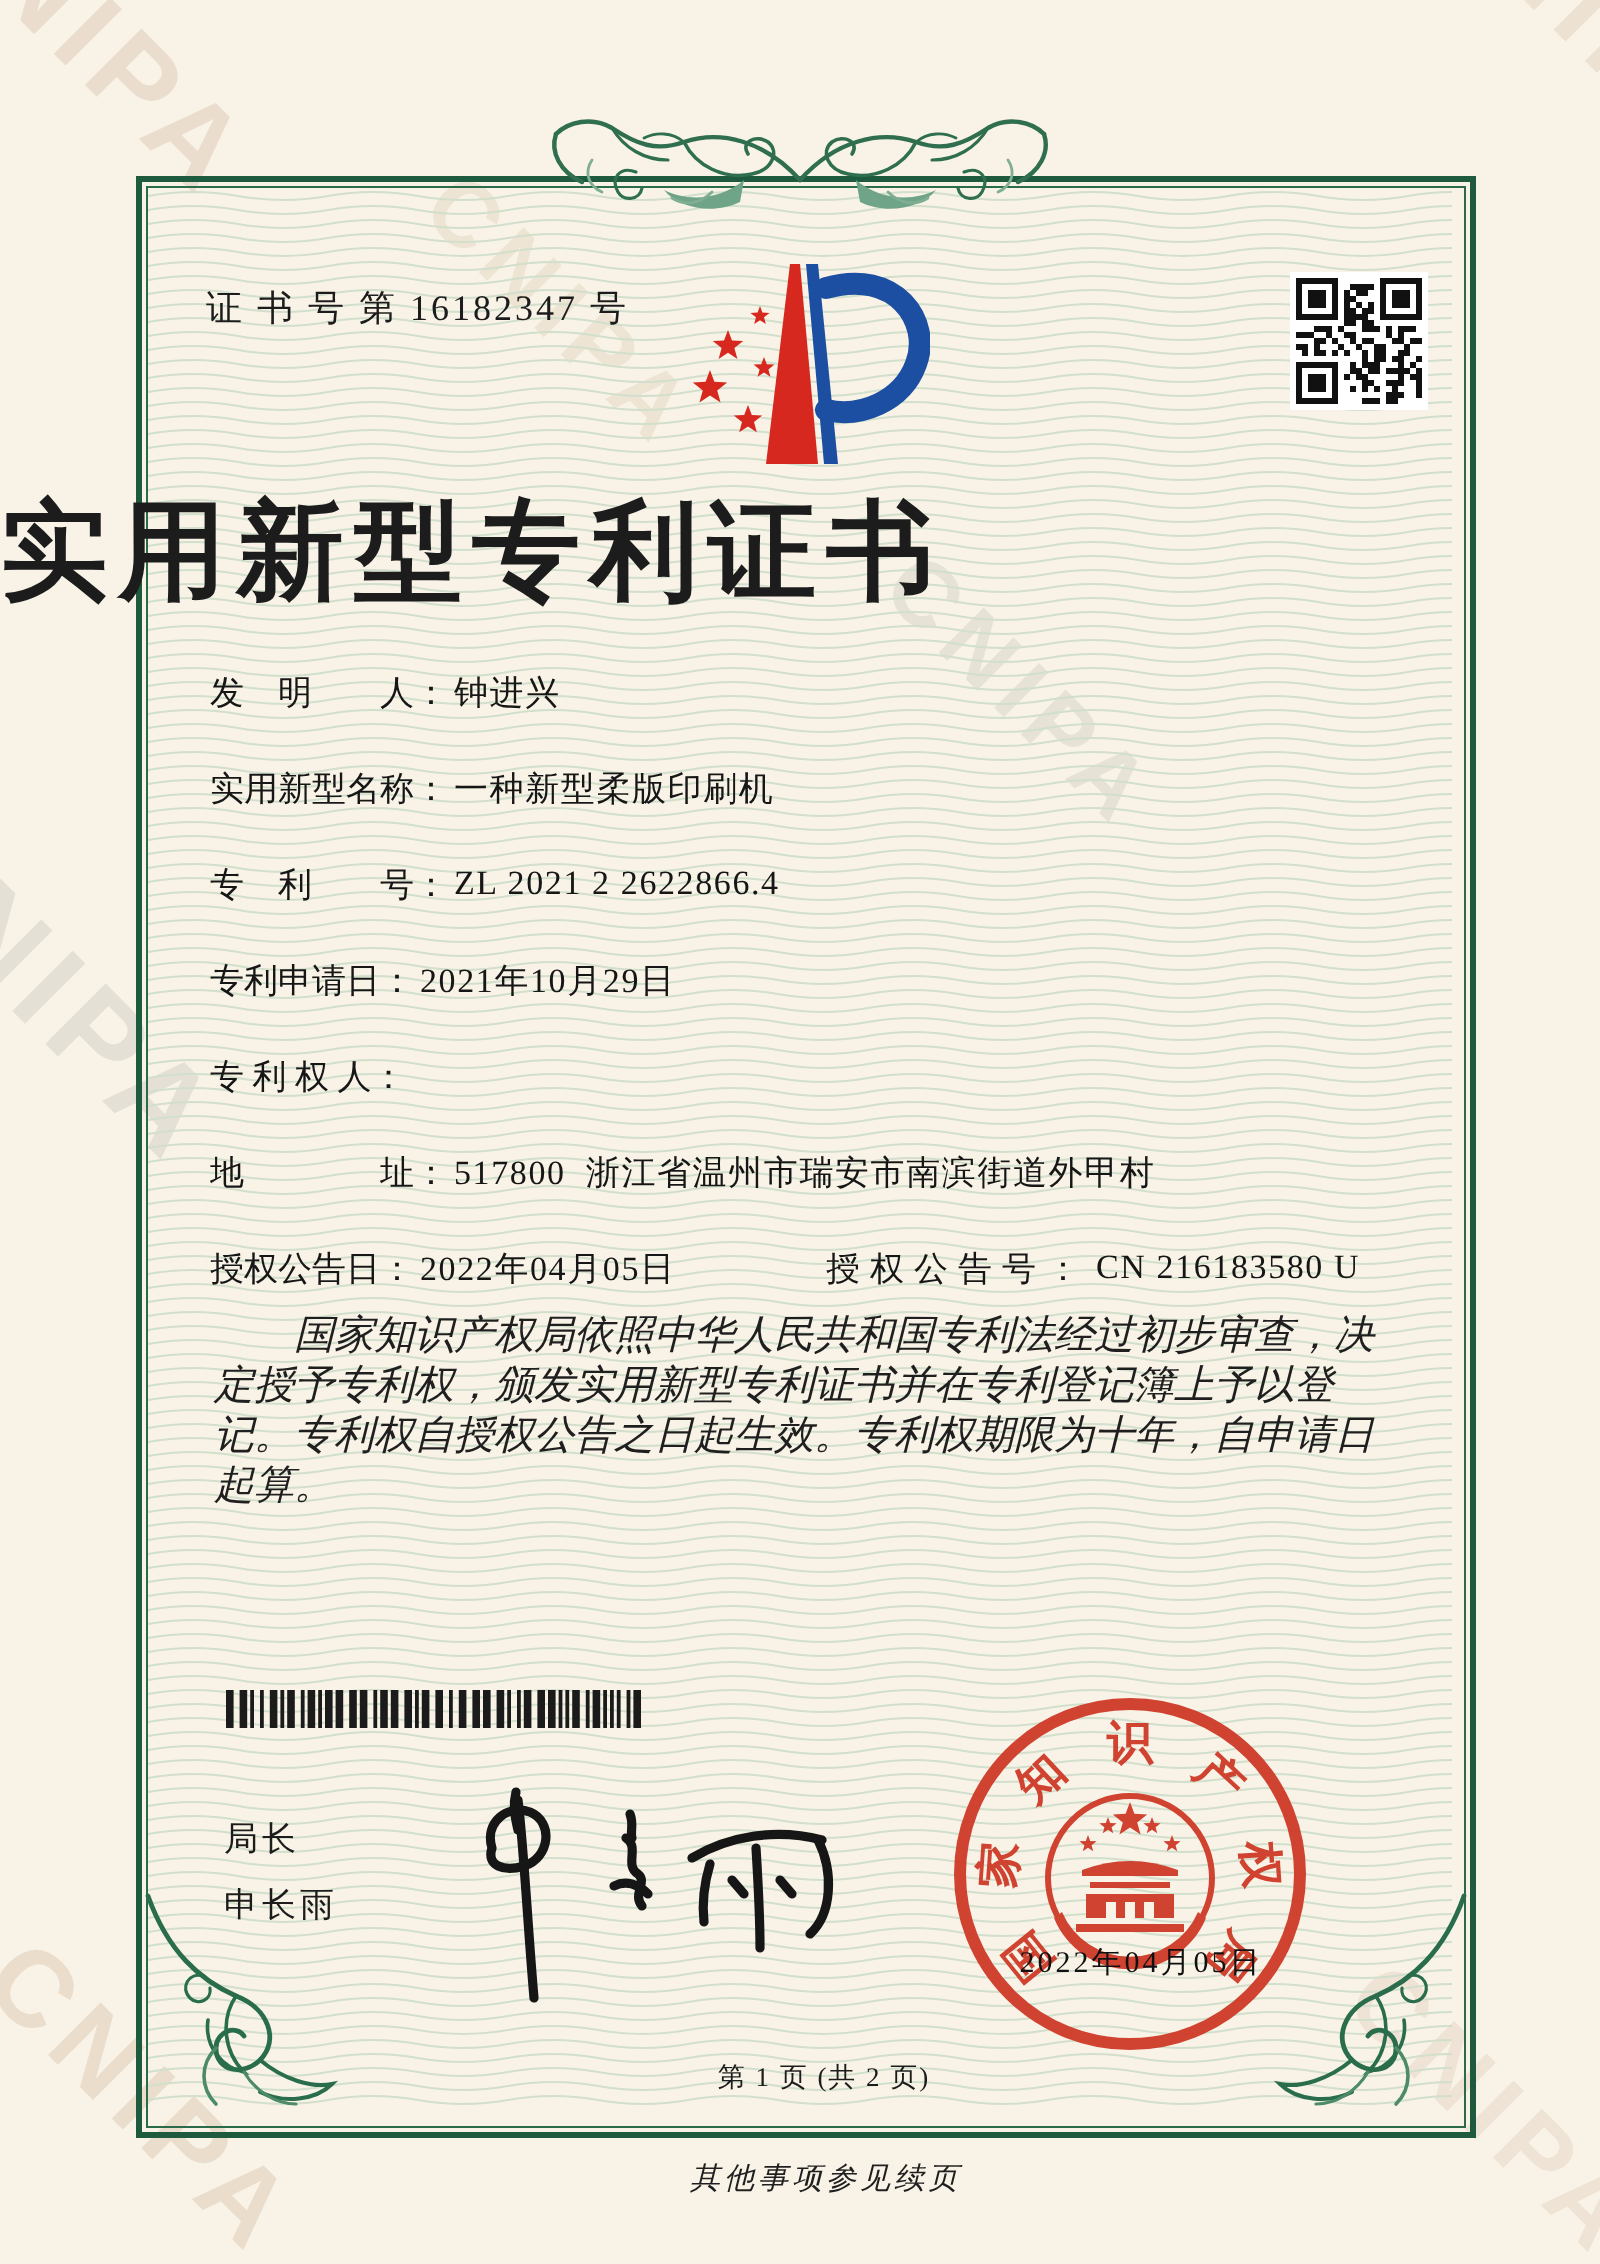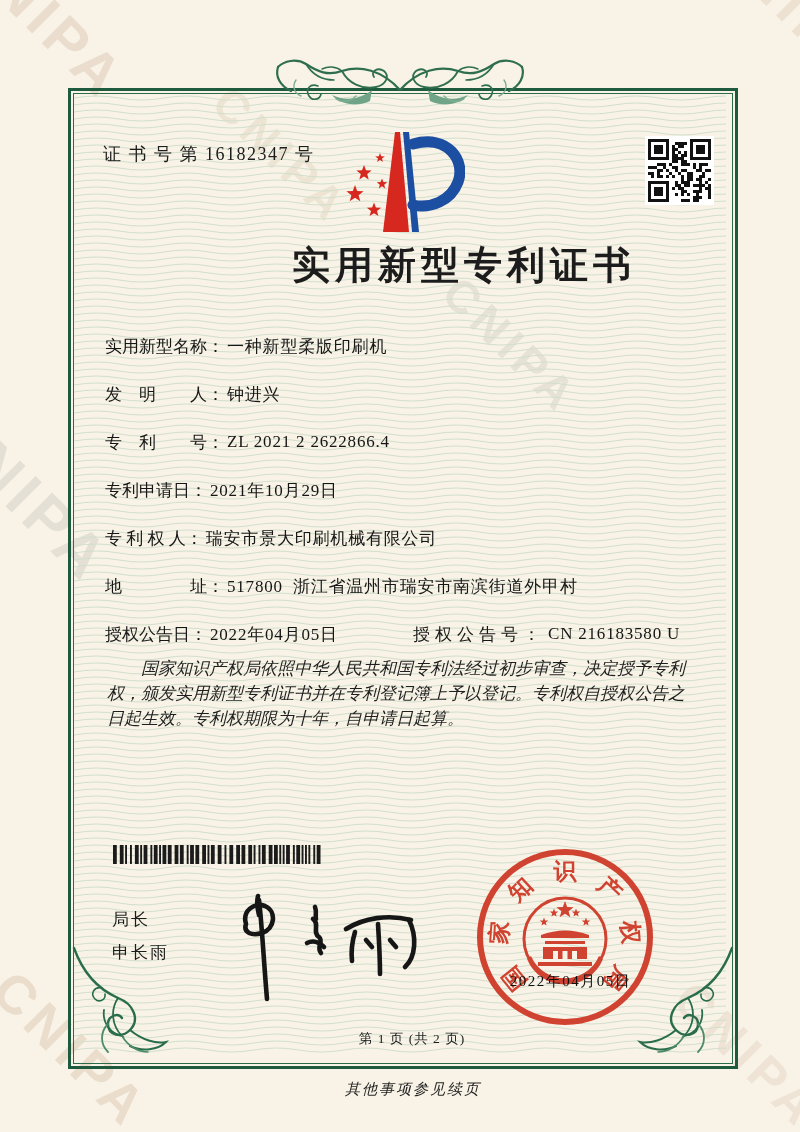--- a/index.html
+++ b/index.html
@@ -22,30 +22,30 @@
   .frame-inner{position:absolute;left:2px;top:2px;right:2px;bottom:2px;border:1px solid #2a6b4a;}
   .waves{position:absolute;left:3px;top:3px;z-index:0;}
   .orn{position:absolute;z-index:4;pointer-events:none;}
   #orn-top{left:268px;top:54px;}
   #orn-bl{left:70px;top:944px;}
   #orn-br{left:634px;top:944px;}
   
   .cert-no{position:absolute;left:103px;top:142px;font-size:18px;letter-spacing:1.5px;z-index:5;}
   #logo{position:absolute;left:333px;top:128px;z-index:5;}
   #qr{position:absolute;left:645px;top:136px;background:#fff;z-index:5;}
-  .doc-title{position:absolute;left:0;top:240px;width:636px;text-align:right;
-             font-size:38px;font-weight:700;letter-spacing:5px;z-index:5;}
+  .doc-title{position:absolute;left:0;top:240px;width:636px;text-align:left;
+             font-size:54px;font-weight:700;letter-spacing:5px;z-index:5;}
   .rows{position:absolute;left:105px;top:322px;width:600px;z-index:5;}
   .row{height:48px;display:flex;align-items:center;font-size:17px;position:relative;}
   .lbl{white-space:pre;color:#161616;}
   .val{margin-left:3px;letter-spacing:0.8px;color:#161616;white-space:pre;}
   .pair2{position:absolute;left:308px;display:flex;align-items:center;}
   .pair2 .lbl{letter-spacing:5px;}
   .paras{position:absolute;left:107px;top:656px;width:588px;z-index:5;}
-  .paras p{margin:0;text-indent:2em;font-style:italic;font-size:17px;line-height:25px;color:#1f1f1f;}
+  .paras p{margin:0;text-indent:2em;font-style:italic;font-size:20px;line-height:25px;color:#1f1f1f;}
   #barcode{position:absolute;left:113px;top:845px;z-index:5;}
   .officer-title{position:absolute;left:112px;top:908px;font-family:"Liberation Sans","DejaVu Sans",sans-serif;
                  font-size:17px;letter-spacing:2px;z-index:5;}
   .officer-name{position:absolute;left:112px;top:941px;font-family:Liberation Serif, serif;
                 font-size:17px;letter-spacing:2px;z-index:5;text-align:center;}
   #signature{position:absolute;left:228px;top:880px;z-index:5;}
   #seal{position:absolute;left:470px;top:842px;z-index:6;opacity:.95;}
   .seal-date{position:absolute;left:498px;top:972px;width:145px;text-align:center;
              font-size:15px;letter-spacing:1.5px;color:#111;z-index:7;}
   .page-info{position:absolute;left:0;top:1030px;width:800px;text-align:center;
@@ -390,38 +390,37 @@
       <rect x="51" y="9" width="9" height="9" fill="#111"></rect>
       <rect x="3" y="45" width="21" height="21" fill="#111"></rect>
       <rect x="6" y="48" width="15" height="15" fill="#fff"></rect>
       <rect x="9" y="51" width="9" height="9" fill="#111"></rect>
     </svg>
 
   <div class="doc-title">实用新型专利证书</div>
 
   <div class="rows">
     <div class="row">
+      <span class="lbl">发　明　　人：</span>
+        <span class="val">钟进兴</span>
+    </div>
+    <div class="row">
       <span class="lbl">实用新型名称：</span>
         <span class="val">一种新型柔版印刷机</span>
     </div>
     <div class="row">
-      <span class="lbl">发　明　　人：</span>
-        <span class="val">钟进兴</span>
-    </div>
-    <div class="row">
       <span class="lbl">专　利　　号：</span>
         <span class="val">ZL 2021 2 2622866.4</span>
     </div>
     <div class="row">
       <span class="lbl">专利申请日：</span>
         <span class="val">2021年10月29日</span>
     </div>
     <div class="row">
       <span class="lbl">专 利 权 人：</span>
-        <span class="val">瑞安市景大印刷机械有限公司</span>
     </div>
     <div class="row">
       <span class="lbl">地　　　　址：</span>
         <span class="val">517800  浙江省温州市瑞安市南滨街道外甲村</span>
     </div>
     <div class="row">
       <span class="lbl">授权公告日：</span>
         <span class="val">2022年04月05日</span>
       <span class="pair2">
         <span class="lbl">授权公告号：</span>

